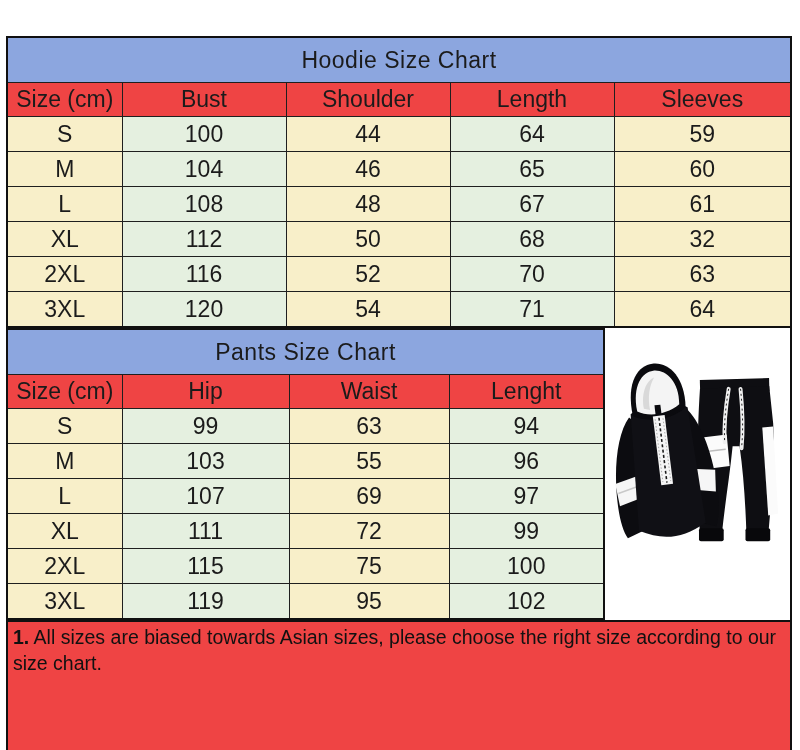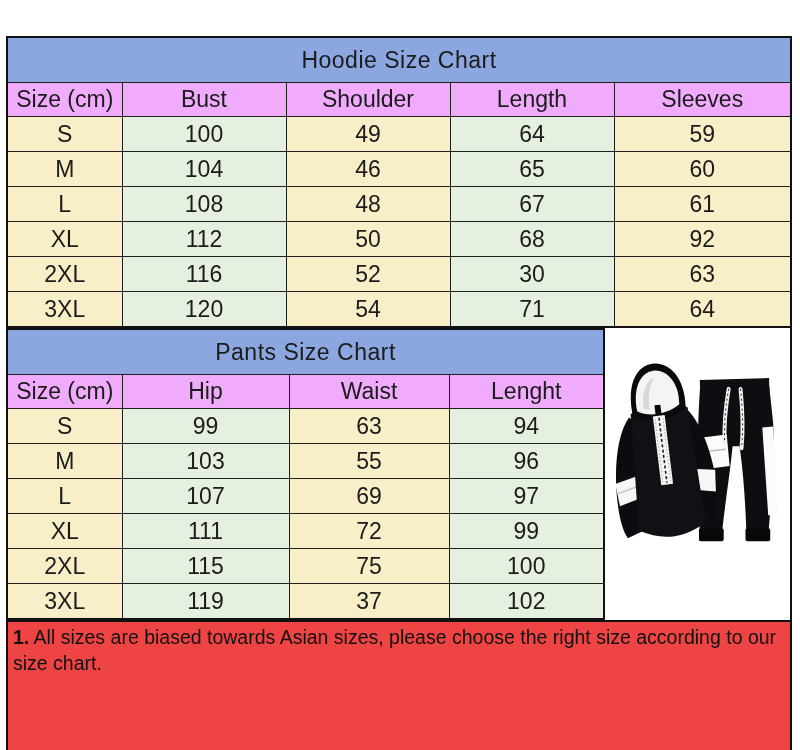--- a/index.html
+++ b/index.html
@@ -6,21 +6,21 @@
   body{width:800px;height:750px;font-family:"Liberation Sans",sans-serif;-webkit-font-smoothing:antialiased;}
   .page{position:relative;width:800px;height:750px;background:#fff;overflow:hidden;}
   .wrap{position:absolute;left:6px;top:36px;width:697px;}
 
   table.t{border-collapse:collapse;table-layout:fixed;width:786px;}
   table.t td{border:1px solid #1f1f1f;text-align:center;vertical-align:middle;
              padding:0;overflow:hidden;white-space:nowrap;font-size:23px;color:#1b1b1b;}
   table.t{border:2px solid #101010;}
 
   td.ttl{background:#8CA6DF;color:#17172F;font-size:31px;height:44px;letter-spacing:0.5px;}
-  td.hdr{background:#f0abfc;color:#143038;height:33px;border-bottom:2px solid #233258;}
+  td.hdr{background:#ef4444;color:#143038;height:33px;border-bottom:2px solid #233258;}
   td.cc{background:#F8EFC9;height:34px;}
   td.cg{background:#E5F0E0;height:34px;}
 
   .pants-section{display:flex;width:786px;align-items:stretch;}
   table.tp{width:599px;flex:0 0 auto;}
   .photo{flex:1 1 auto;background:#fff;border-right:2px solid #101010;position:relative;}
   .photo svg{display:block;width:100%;height:283px;}
 
   .notes{box-sizing:border-box;width:786px;border:2px solid #101010;background:#ef4444;
          padding:3px 7px 6px 5px;height:133px;}
@@ -48,21 +48,21 @@
       <tr>
         <td class="hdr">Size (cm)</td>
         <td class="hdr">Bust</td>
         <td class="hdr">Shoulder</td>
         <td class="hdr">Length</td>
         <td class="hdr">Sleeves</td>
       </tr>
       <tr>
         <td class="cc">S</td>
         <td class="cg">100</td>
-        <td class="cc">49</td>
+        <td class="cc">44</td>
         <td class="cg">64</td>
         <td class="cc">59</td>
       </tr>
       <tr>
         <td class="cc">M</td>
         <td class="cg">104</td>
         <td class="cc">46</td>
         <td class="cg">65</td>
         <td class="cc">60</td>
       </tr>
@@ -71,27 +71,27 @@
         <td class="cg">108</td>
         <td class="cc">48</td>
         <td class="cg">67</td>
         <td class="cc">61</td>
       </tr>
       <tr>
         <td class="cc">XL</td>
         <td class="cg">112</td>
         <td class="cc">50</td>
         <td class="cg">68</td>
-        <td class="cc">92</td>
+        <td class="cc">32</td>
       </tr>
       <tr>
         <td class="cc">2XL</td>
         <td class="cg">116</td>
         <td class="cc">52</td>
-        <td class="cg">30</td>
+        <td class="cg">70</td>
         <td class="cc">63</td>
       </tr>
       <tr>
         <td class="cc">3XL</td>
         <td class="cg">120</td>
         <td class="cc">54</td>
         <td class="cg">71</td>
         <td class="cc">64</td>
       </tr>
     </tbody>
@@ -141,21 +141,21 @@
         </tr>
         <tr>
           <td class="cc">2XL</td>
           <td class="cg">115</td>
           <td class="cc">75</td>
           <td class="cg">100</td>
         </tr>
         <tr>
           <td class="cc">3XL</td>
           <td class="cg">119</td>
-          <td class="cc">37</td>
+          <td class="cc">95</td>
           <td class="cg">102</td>
         </tr>
       </tbody>
         </table>
 
       <div class="photo">
         <svg viewBox="0 0 187 283">
 
           <g>
             <rect x="96" y="50" width="70" height="13" fill="#0e0e12" transform="rotate(-1.5 131 56)"></rect>

